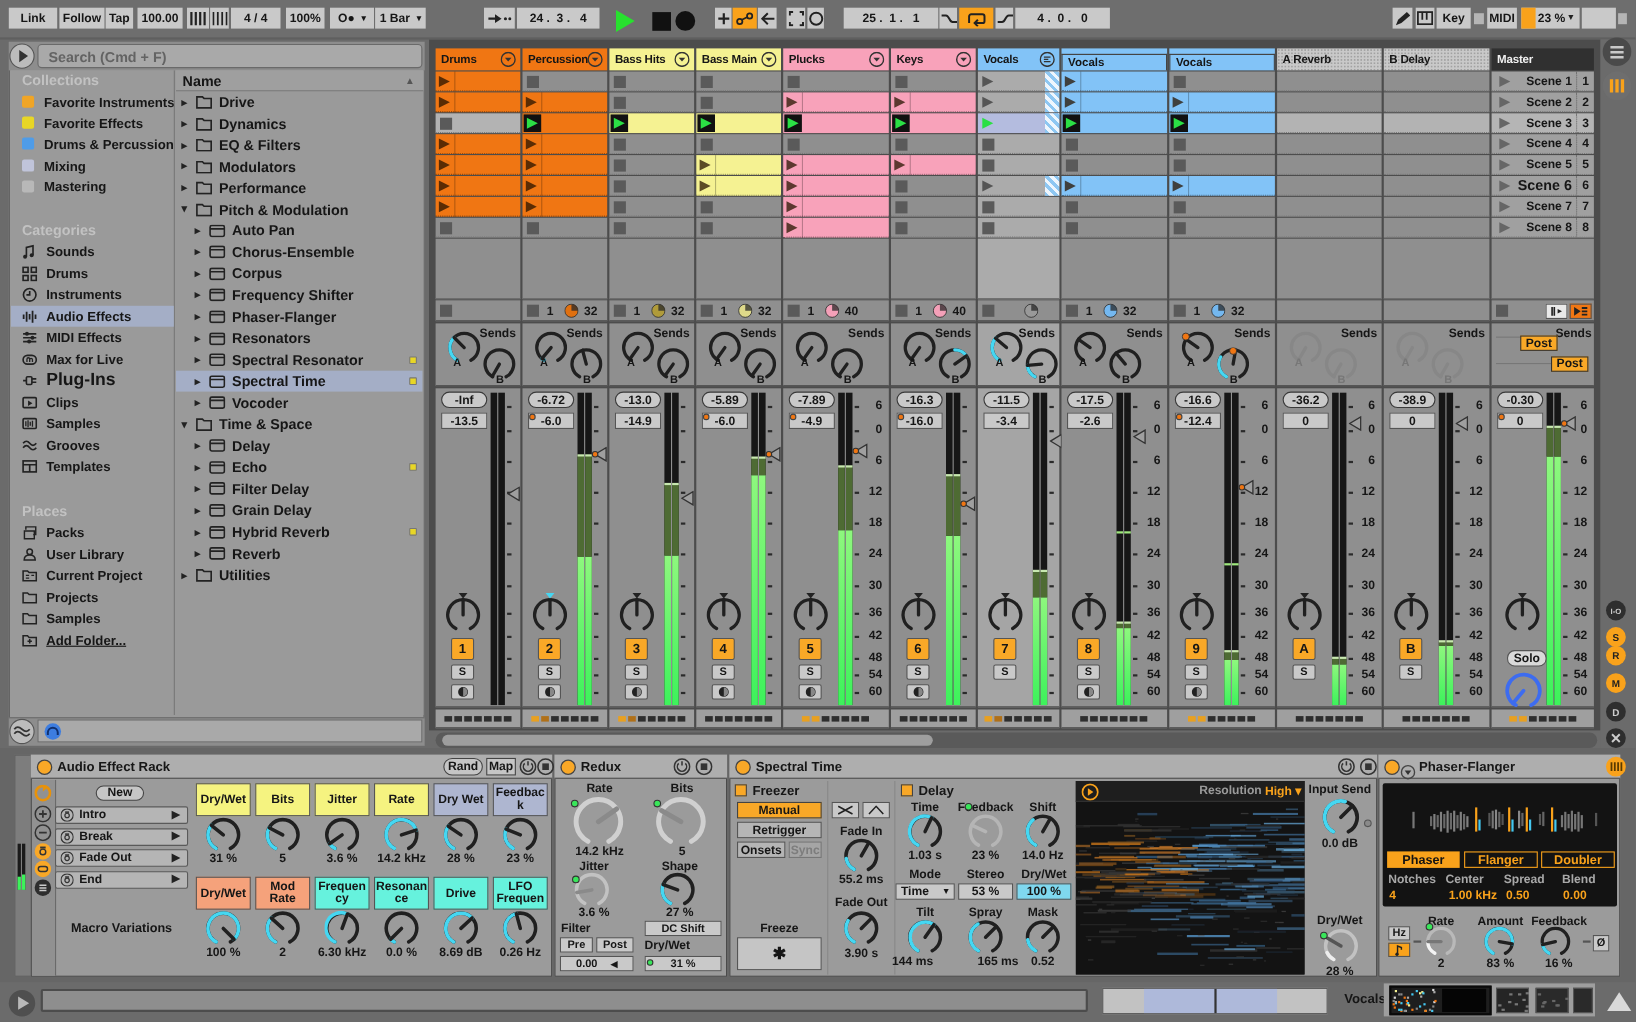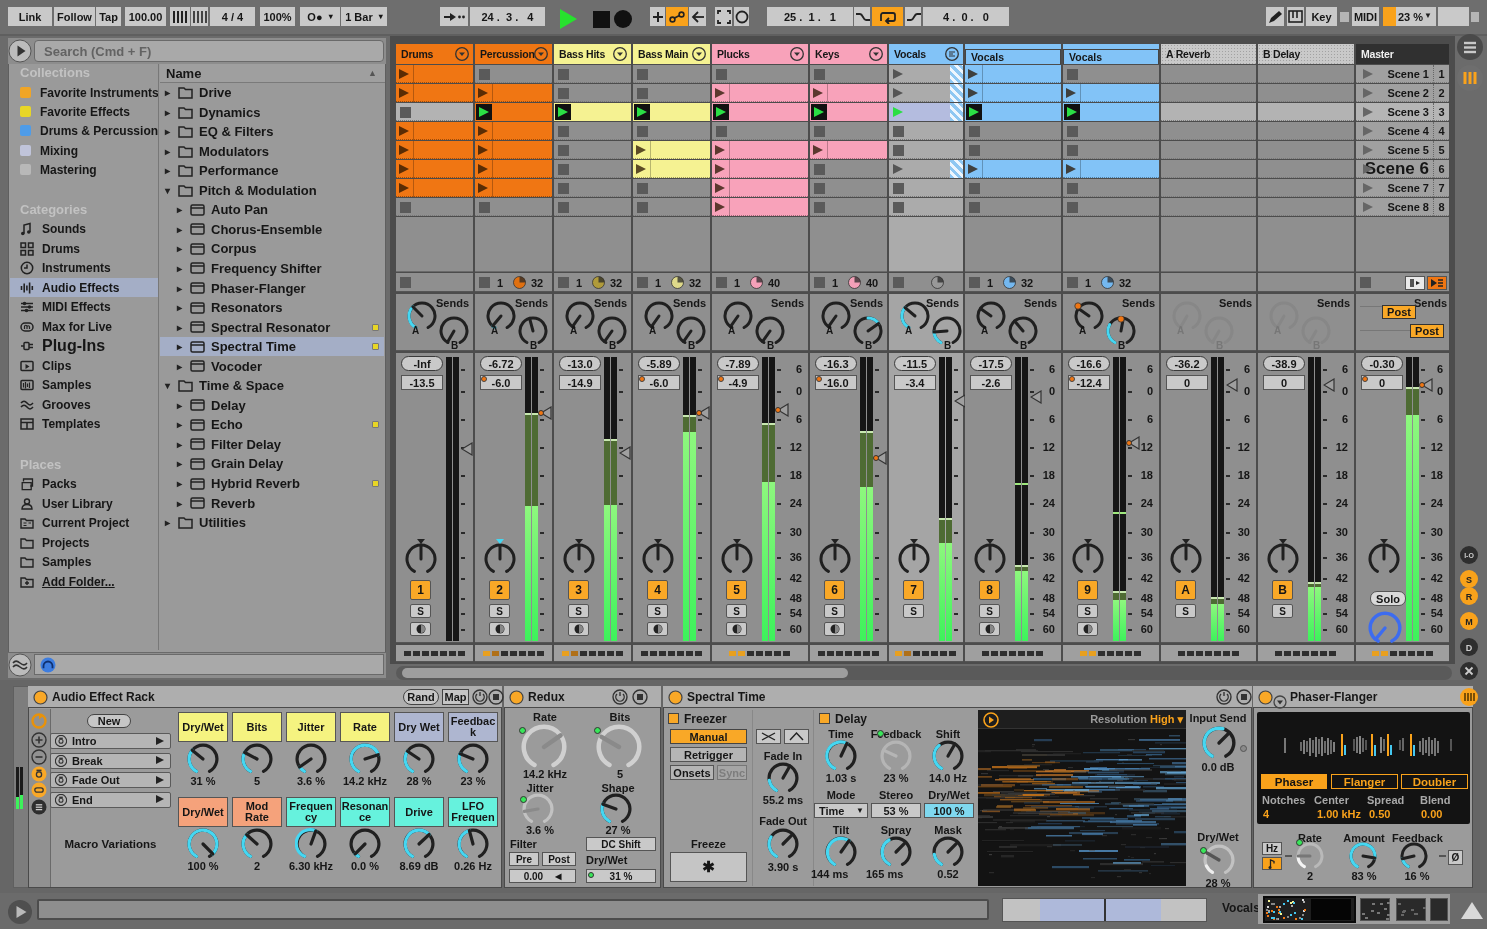--- a/index.html
+++ b/index.html
@@ -599,21 +599,21 @@
 <div style="left:1433px;top:84px;width:16px;height:18px;background:#a0a0a0;border-bottom:1px dotted #777;border-left:1px dotted #666;color:#161616;font-size:11px;font-weight:bold;display:flex;align-items:center;justify-content:center">2</div>
 <div style="left:1356px;top:103px;width:77px;height:18px;background:#b5b5b5;border-bottom:1px dotted #777;color:#161616;font-size:11px;font-weight:bold;display:flex;align-items:center;justify-content:flex-end;padding-right:4px">Scene 3</div>
 <div style="left:1363px;top:107px;width:0;height:0;border-style:solid;border-width:5.5px 0 5.5px 10px;border-color:transparent transparent transparent #666;"></div>
 <div style="left:1433px;top:103px;width:16px;height:18px;background:#b5b5b5;border-bottom:1px dotted #777;border-left:1px dotted #666;color:#161616;font-size:11px;font-weight:bold;display:flex;align-items:center;justify-content:center">3</div>
 <div style="left:1356px;top:122px;width:77px;height:18px;background:#a0a0a0;border-bottom:1px dotted #777;color:#161616;font-size:11px;font-weight:bold;display:flex;align-items:center;justify-content:flex-end;padding-right:4px">Scene 4</div>
 <div style="left:1363px;top:126px;width:0;height:0;border-style:solid;border-width:5.5px 0 5.5px 10px;border-color:transparent transparent transparent #666;"></div>
 <div style="left:1433px;top:122px;width:16px;height:18px;background:#a0a0a0;border-bottom:1px dotted #777;border-left:1px dotted #666;color:#161616;font-size:11px;font-weight:bold;display:flex;align-items:center;justify-content:center">4</div>
 <div style="left:1356px;top:141px;width:77px;height:18px;background:#a0a0a0;border-bottom:1px dotted #777;color:#161616;font-size:11px;font-weight:bold;display:flex;align-items:center;justify-content:flex-end;padding-right:4px">Scene 5</div>
 <div style="left:1363px;top:145px;width:0;height:0;border-style:solid;border-width:5.5px 0 5.5px 10px;border-color:transparent transparent transparent #666;"></div>
 <div style="left:1433px;top:141px;width:16px;height:18px;background:#a0a0a0;border-bottom:1px dotted #777;border-left:1px dotted #666;color:#161616;font-size:11px;font-weight:bold;display:flex;align-items:center;justify-content:center">5</div>
-<div style="left:1356px;top:160px;width:77px;height:18px;background:#a0a0a0;border-bottom:1px dotted #777;color:#161616;font-size:17px;font-weight:bold;display:flex;align-items:center;justify-content:flex-end;padding-right:4px">Scene 6</div>
+<div style="left:1356px;top:160px;width:77px;height:18px;background:#a0a0a0;border-bottom:1px dotted #777;color:#161616;font-size:13px;font-weight:bold;display:flex;align-items:center;justify-content:flex-end;padding-right:4px">Scene 6</div>
 <div style="left:1363px;top:164px;width:0;height:0;border-style:solid;border-width:5.5px 0 5.5px 10px;border-color:transparent transparent transparent #666;"></div>
 <div style="left:1433px;top:160px;width:16px;height:18px;background:#a0a0a0;border-bottom:1px dotted #777;border-left:1px dotted #666;color:#161616;font-size:11px;font-weight:bold;display:flex;align-items:center;justify-content:center">6</div>
 <div style="left:1356px;top:179px;width:77px;height:18px;background:#a0a0a0;border-bottom:1px dotted #777;color:#161616;font-size:11px;font-weight:bold;display:flex;align-items:center;justify-content:flex-end;padding-right:4px">Scene 7</div>
 <div style="left:1363px;top:183px;width:0;height:0;border-style:solid;border-width:5.5px 0 5.5px 10px;border-color:transparent transparent transparent #666;"></div>
 <div style="left:1433px;top:179px;width:16px;height:18px;background:#a0a0a0;border-bottom:1px dotted #777;border-left:1px dotted #666;color:#161616;font-size:11px;font-weight:bold;display:flex;align-items:center;justify-content:center">7</div>
 <div style="left:1356px;top:198px;width:77px;height:18px;background:#a0a0a0;border-bottom:1px dotted #777;color:#161616;font-size:11px;font-weight:bold;display:flex;align-items:center;justify-content:flex-end;padding-right:4px">Scene 8</div>
 <div style="left:1363px;top:202px;width:0;height:0;border-style:solid;border-width:5.5px 0 5.5px 10px;border-color:transparent transparent transparent #666;"></div>
 <div style="left:1433px;top:198px;width:16px;height:18px;background:#a0a0a0;border-bottom:1px dotted #777;border-left:1px dotted #666;color:#161616;font-size:11px;font-weight:bold;display:flex;align-items:center;justify-content:center">8</div>
 <div style="left:1356px;top:217px;width:93px;height:55px;background:#8f8f8f;border-bottom:1px solid #6a6a6a"></div>
 <div style="left:396px;top:273px;width:77px;height:19px;background:#8f8f8f;border-bottom:1px solid #555"></div>
@@ -1828,21 +1828,21 @@
     <path d="M9.5 28.3A13.9 13.9 0 1 1 24.0 4.6" fill="none" stroke="#45d7f2" stroke-width="3.2" stroke-linecap="round"></path>
     <line x1="16.0" y1="16.0" x2="24.0" y2="4.6" stroke="#202020" stroke-width="3.2" stroke-linecap="round"></line>
   </svg>
 <div style="left:811px;top:868px;width:60px;height:12px;color:#161616;font-size:11px;font-weight:bold;text-align:left">144 ms</div>
 <div style="left:866px;top:824px;width:60px;height:12px;color:#161616;font-size:11px;font-weight:bold;text-align:center">Spray</div>
 <svg style="position:absolute;left:880px;top:836px" width="32" height="32" viewBox="0 0 32 32">
     <path d="M9.5 28.3A13.9 13.9 0 1 1 22.5 28.3" fill="none" stroke="#202020" stroke-width="3.2" stroke-linecap="round"></path>
     <path d="M9.5 28.3A13.9 13.9 0 0 1 9.1 4.0" fill="none" stroke="#45d7f2" stroke-width="3.2" stroke-linecap="round"></path>
     <line x1="16.0" y1="16.0" x2="25.8" y2="6.2" stroke="#202020" stroke-width="3.2" stroke-linecap="round"></line>
   </svg>
-<div style="left:866px;top:868px;width:60px;height:12px;color:#161616;font-size:11px;font-weight:bold;text-align:left">165 ms</div>
+<div style="left:866px;top:868px;width:60px;height:12px;color:#161616;font-size:11px;font-weight:bold;text-align:right">165 ms</div>
 <div style="left:918px;top:824px;width:60px;height:12px;color:#161616;font-size:11px;font-weight:bold;text-align:center">Mask</div>
 <svg style="position:absolute;left:932px;top:836px" width="32" height="32" viewBox="0 0 32 32">
     <path d="M9.5 28.3A13.9 13.9 0 1 1 22.5 28.3" fill="none" stroke="#202020" stroke-width="3.2" stroke-linecap="round"></path>
     <path d="M9.5 28.3A13.9 13.9 0 0 1 2.3 18.4" fill="none" stroke="#45d7f2" stroke-width="3.2" stroke-linecap="round"></path>
     <line x1="16.0" y1="16.0" x2="25.8" y2="6.2" stroke="#202020" stroke-width="3.2" stroke-linecap="round"></line>
   </svg>
 <div style="left:918px;top:868px;width:60px;height:12px;color:#161616;font-size:11px;font-weight:bold;text-align:center">0.52</div>
 <div style="left:978px;top:710px;width:208px;height:176px;background:#131313"></div>
 <div style="left:978px;top:710px;width:208px;height:19px;background:#1e1e1e;border-bottom:1px solid #333"></div>
 <svg style="position:absolute;left:983px;top:712px" width="16" height="16">

